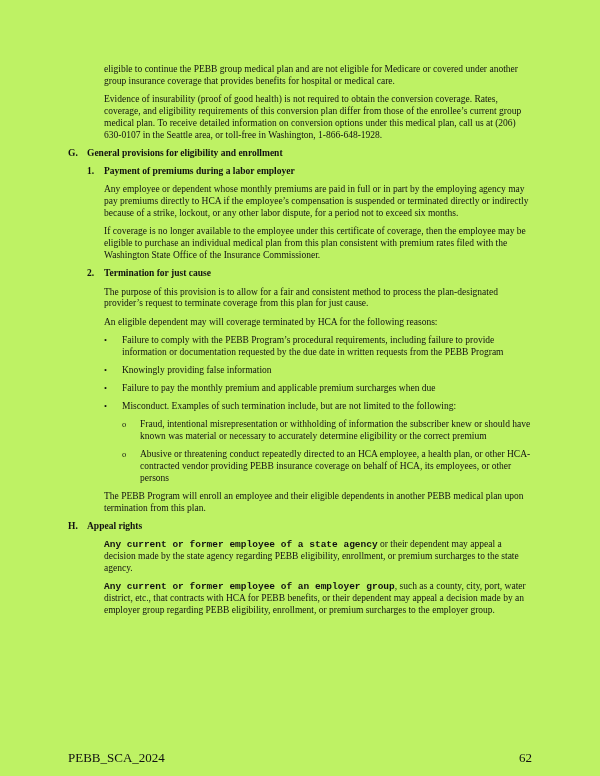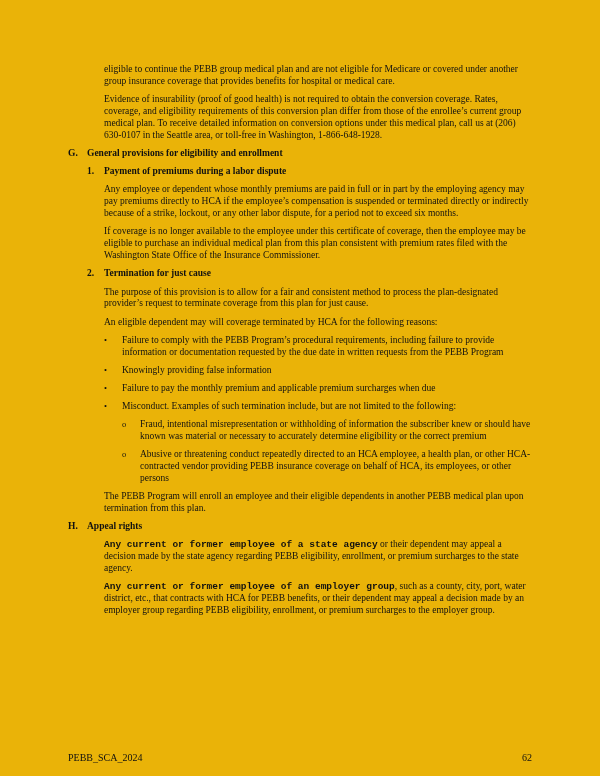--- a/index.html
+++ b/index.html
@@ -4,21 +4,21 @@
 <style>
   html, body {
     margin: 0;
     padding: 0;
     background: #ffffff;
   }
   .page {
     position: relative;
     width: 600px;
     height: 776px;
-    background: #eab308;
+    background: #bef264;
     font-family: "Liberation Serif", serif;
     font-size: 9.5px;
     line-height: 11.9px;
     color: #111111;
     overflow: hidden;
   }
   .content {
     position: absolute;
     left: 68px;
     right: 68px;
@@ -59,40 +59,40 @@
   }
   .btext, .htext { flex: 1 1 auto; font-family: Liberation Serif, serif; }
   .bold { font-weight: bold; font-family: Liberation Mono, monospace; }
   .footer {
     position: absolute;
     left: 68px;
     right: 68px;
     top: 752px;
     display: flex;
     justify-content: space-between;
-    font-size: 10px;
+    font-size: 13px;
   }
 </style>
 </head>
 <body>
 
 <div class="page">
   <div class="content">
 
     <p class="para indent-1">eligible to continue the PEBB group medical plan and are not eligible for Medicare or covered under another group insurance coverage that provides benefits for hospital or medical care.</p>
     <p class="para indent-1">Evidence of insurability (proof of good health) is not required to obtain the conversion coverage. Rates, coverage, and eligibility requirements of this conversion plan differ from those of the enrollee’s current group medical plan. To receive detailed information on conversion options under this medical plan, call us at (206) 630-0107 in the Seattle area, or toll-free in Washington, 1-866-648-1928.</p>
 
     <div class="heading lvl0">
       <span class="hlabel w19">G.</span>
       <span class="htext">General provisions for eligibility and enrollment</span>
     </div>
 
     <div class="heading lvl1">
       <span class="hlabel w17">1.</span>
-      <span class="htext">Payment of premiums during a labor dispute</span>
+      <span class="htext">Payment of premiums during a labor employer</span>
     </div>
 
     <p class="para indent-1">Any employee or dependent whose monthly premiums are paid in full or in part by the employing agency may pay premiums directly to HCA if the employee’s compensation is suspended or terminated directly or indirectly because of a strike, lockout, or any other labor dispute, for a period not to exceed six months.</p>
     <p class="para indent-1">If coverage is no longer available to the employee under this certificate of coverage, then the employee may be eligible to purchase an individual medical plan from this plan consistent with premium rates filed with the Washington State Office of the Insurance Commissioner.</p>
 
     <div class="heading lvl1">
       <span class="hlabel w17">2.</span>
       <span class="htext">Termination for just cause</span>
     </div>
 

